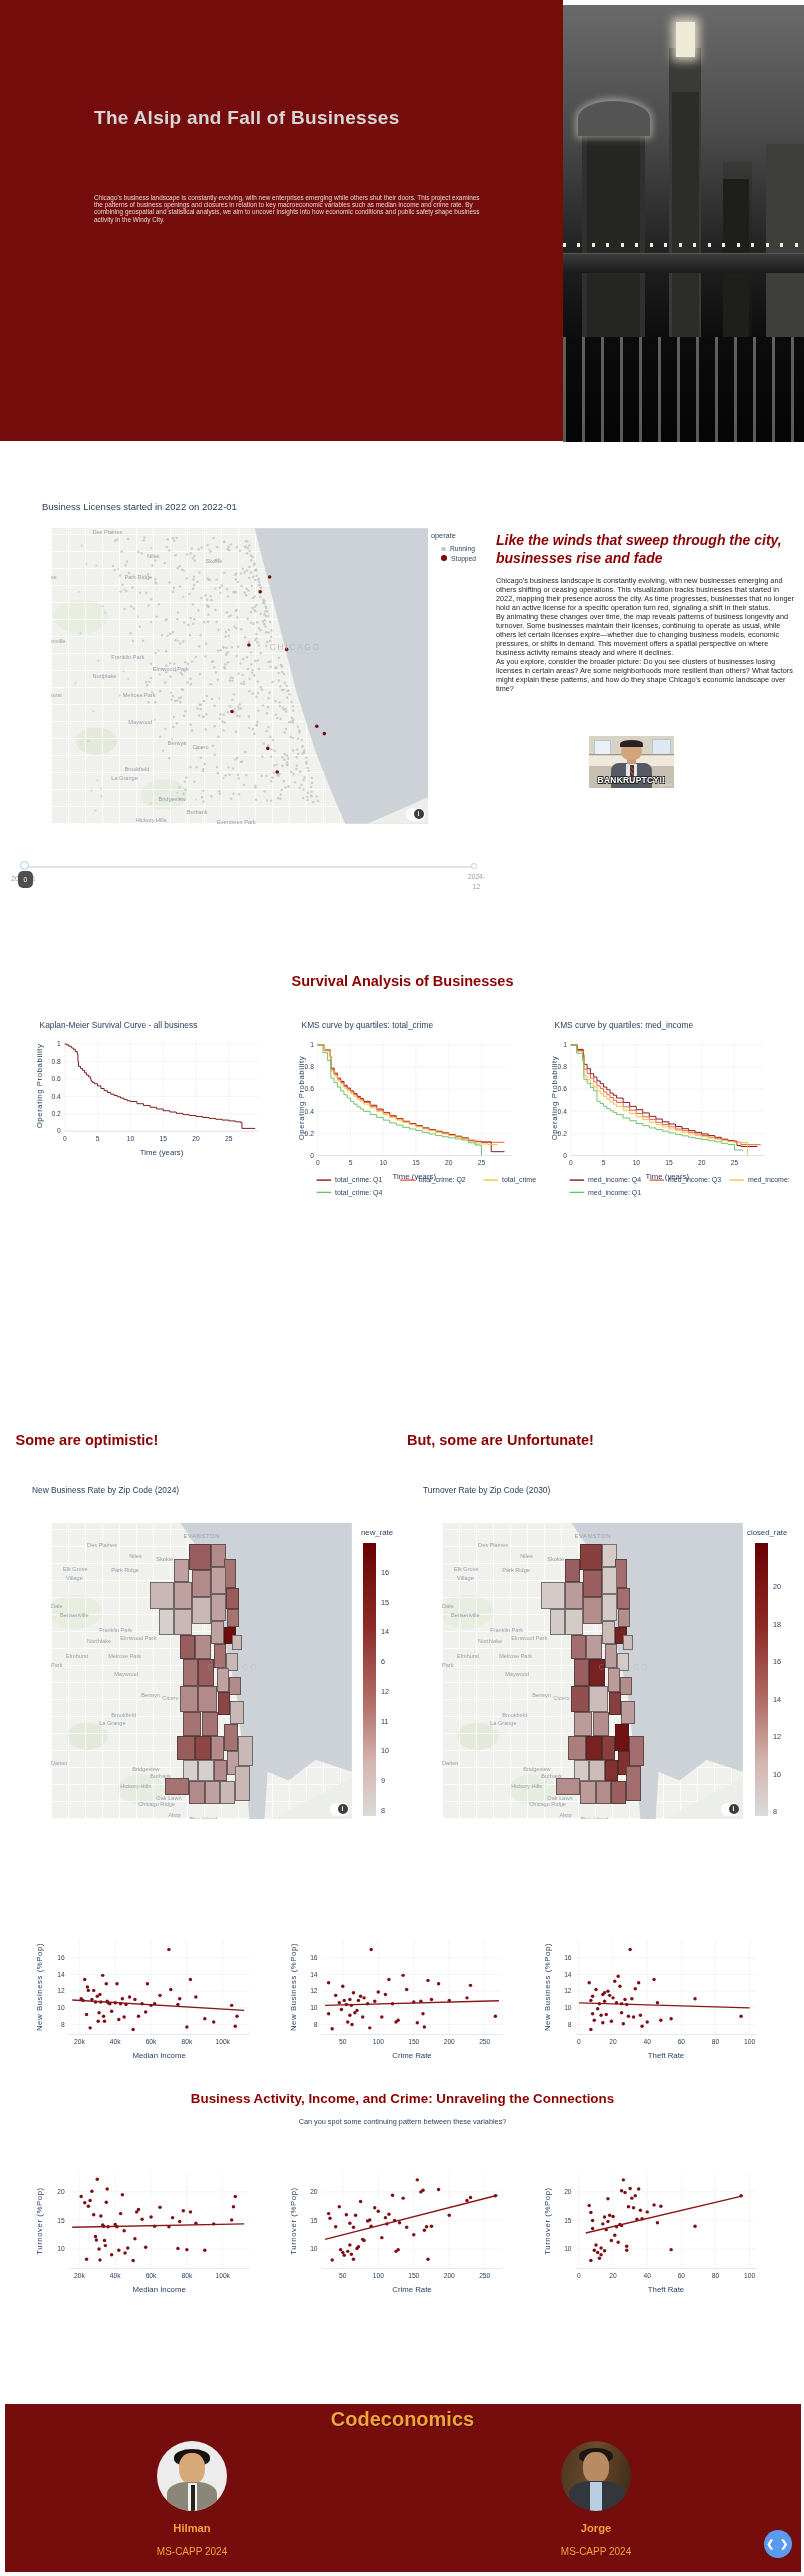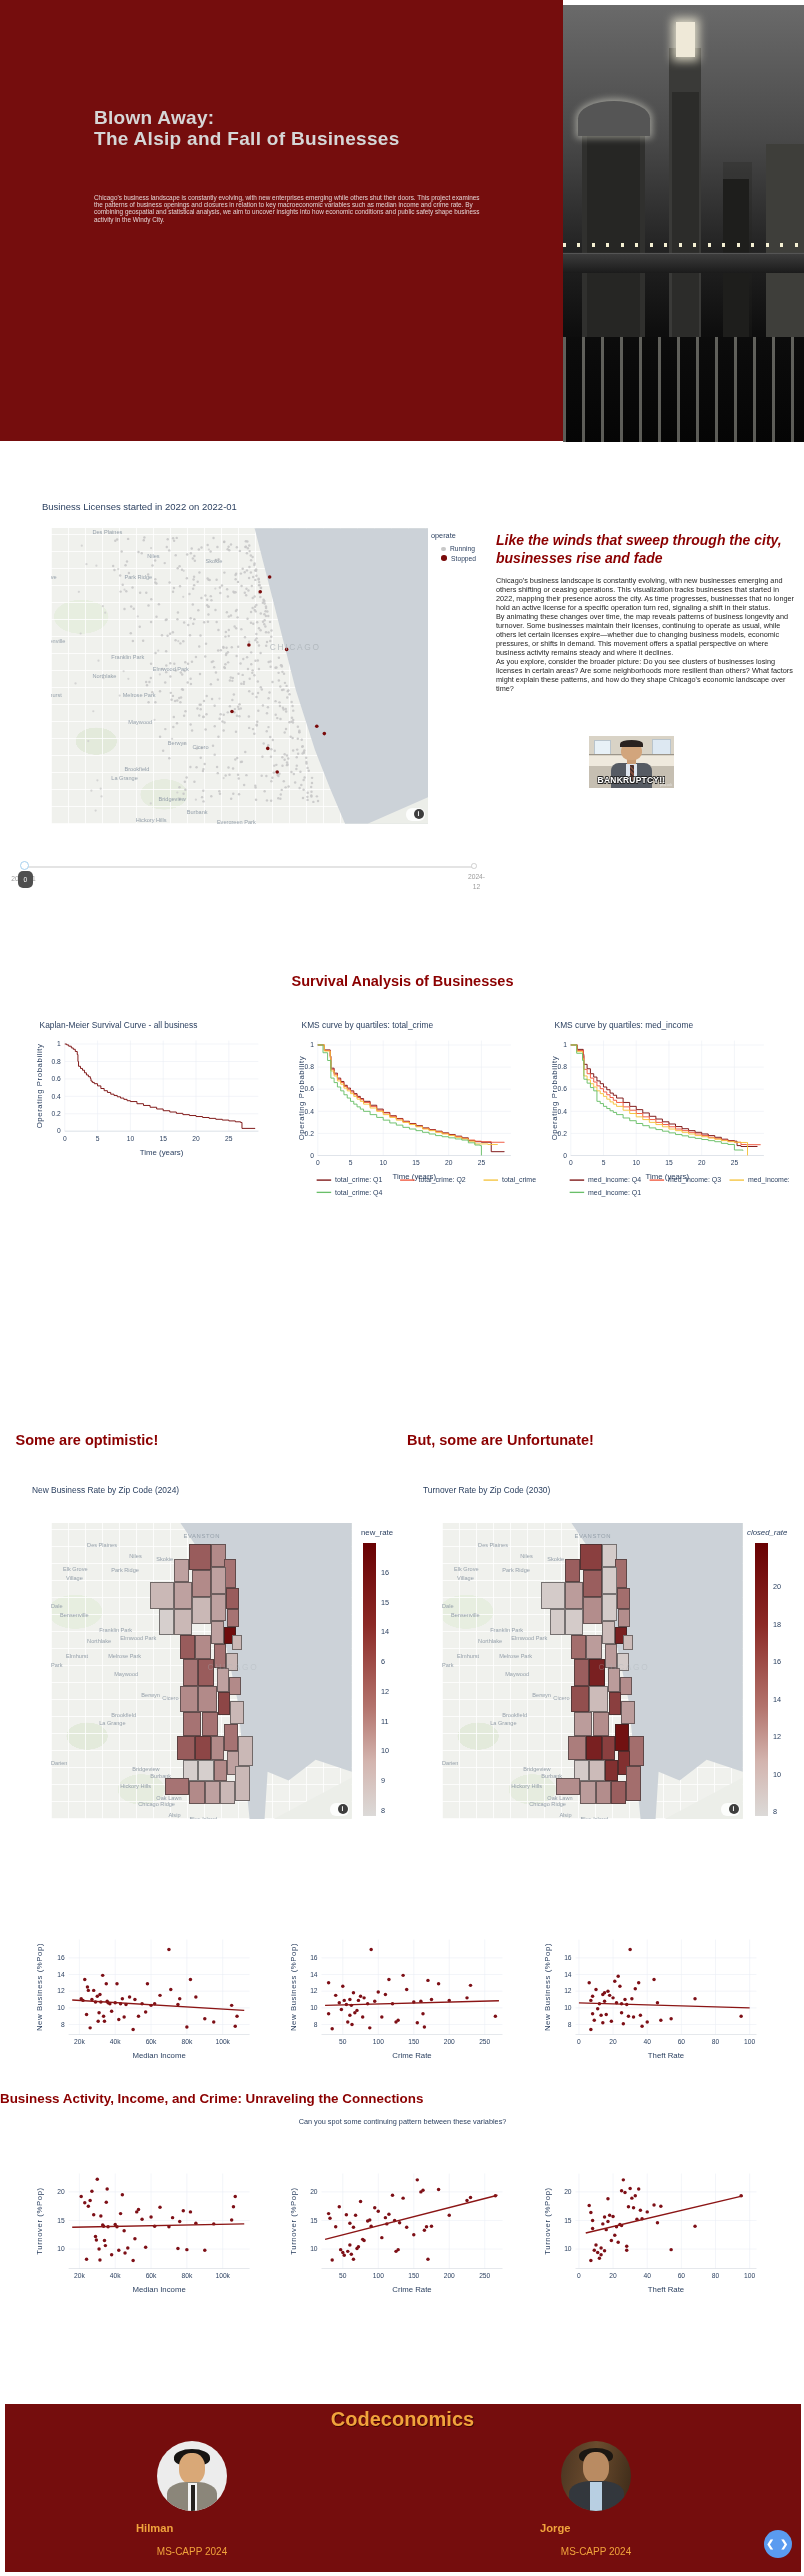--- a/index.html
+++ b/index.html
@@ -82,33 +82,32 @@
   .cbar-tick{position:absolute;left:18px;color:#2a3f5f;font-size:7.3px;}
   .cbar-title{position:absolute;color:#2a3f5f;font-size:7.8px;}
 
   
   .footer{left:4.5px;top:2404px;width:796px;height:168px;background:#750d0d;}
   .team{left:0px;top:2408px;width:805px;text-align:center;font-size:20px;font-weight:bold;color:#f1a33c;
         text-shadow:0.6px 0.6px 0 #3c0404;}
   .avatar{border-radius:50%;overflow:hidden;width:70px;height:70px;}
   .av1{left:157px;top:2441px;background:#ececec;}
   .av2{left:561px;top:2441px;background:linear-gradient(100deg,#4a3421,#6b4c2e 45%,#3c2a18);}
-  .member-name{position:absolute;width:112px;top:2522px;color:#f1a33c;font-weight:bold;font-size:11.2px;}
+  .member-name{position:absolute;width:112px;text-align:center;top:2522px;color:#f1a33c;font-weight:bold;font-size:11.2px;}
   .member-prog{position:absolute;width:134px;text-align:center;top:2546px;color:#f1a33c;font-size:10px;}
   .fab{left:764px;top:2530px;width:28px;height:28px;border-radius:50%;background:#5a9bf0;color:#fff;
        font-size:9.5px;font-weight:bold;text-align:center;line-height:28px;letter-spacing:1.7px;}
 </style>
 </head>
 <body>
 
 <div class="page">
 
   <div class="abs hero">
     <div class="abs hero-title">
-      <div>Blown Away:</div>
       <div>The Alsip and Fall of Businesses</div>
     </div>
     <div class="abs hero-par">Chicago's business landscape is constantly evolving, with new enterprises emerging while others shut their doors. This project examines the patterns of business openings and closures in relation to key macroeconomic variables such as median income and crime rate. By combining geospatial and statistical analysis, we aim to uncover insights into how economic conditions and public safety shape business activity in the Windy City.</div>
   </div>
   <div class="abs photo">
     <div class="bld" style="left:8%;top:26%;width:26%;height:74%;background:#30302e;"></div>
     <div class="bld win" style="left:10%;top:30%;width:22%;height:70%;background:#262624;"></div>
     <div class="bld" style="left:6%;top:22%;width:30%;height:8%;background:#555;border-radius:50% 50% 0 0;box-shadow:0 0 7.8px 2.2px rgba(255,255,240,.45);"></div>
     <div class="bld" style="left:44%;top:10%;width:13%;height:90%;background:#3a3a38;"></div>
     <div class="bld win" style="left:45%;top:20%;width:11%;height:80%;background:#2c2c2a;"></div>
@@ -1093,21 +1092,21 @@
       <div class="cbar-tick" style="top: 25px;">16</div>
       <div class="cbar-tick" style="top: 55px;">15</div>
       <div class="cbar-tick" style="top: 84px;">14</div>
       <div class="cbar-tick" style="top: 114px;">6</div>
       <div class="cbar-tick" style="top: 144px;">12</div>
       <div class="cbar-tick" style="top: 174px;">11</div>
       <div class="cbar-tick" style="top: 203px;">10</div>
       <div class="cbar-tick" style="top: 233px;">9</div>
       <div class="cbar-tick" style="top: 263px;">8</div>
     </div>
-  <div class="abs cbar-title" style="left:747px;top:1528px;font-style:italic;">closed_rate</div>
+  <div class="abs cbar-title" style="left:747px;top:1528px;">closed_rate</div>
   <div class="abs cbar" id="cbar-closed" style="left:755px;top:1543px;">
       <div class="cbar-tick" style="top: 39px;">20</div>
       <div class="cbar-tick" style="top: 77px;">18</div>
       <div class="cbar-tick" style="top: 114px;">16</div>
       <div class="cbar-tick" style="top: 152px;">14</div>
       <div class="cbar-tick" style="top: 189px;">12</div>
       <div class="cbar-tick" style="top: 227px;">10</div>
       <div class="cbar-tick" style="top: 264px;">8</div>
     </div>
 
@@ -1326,21 +1325,21 @@
         <circle cx="188.4" cy="162.6" r="3.1" fill="#7d0f16"></circle>
         <circle cx="200.6" cy="86.6" r="3.1" fill="#7d0f16"></circle>
         <circle cx="206.7" cy="128.3" r="3.1" fill="#7d0f16"></circle>
         <circle cx="212.8" cy="159.6" r="3.1" fill="#7d0f16"></circle>
         <circle cx="231.2" cy="156.7" r="3.1" fill="#7d0f16"></circle>
         <circle cx="274.0" cy="120.9" r="3.1" fill="#7d0f16"></circle>
         <circle cx="356.5" cy="152.2" r="3.1" fill="#7d0f16"></circle>
         <line x1="66.11320754716981" y1="128.33333333333331" x2="371.77358490566036" y2="137.28070175438597" stroke="#8b1515" stroke-width="2.6"></line>
       </svg></div>
 
-  <div class="abs red-h" style="left:0;top:2091px;width:805px;text-align:left;font-size:13.4px;">Business Activity, Income, and Crime: Unraveling the Connections</div>
+  <div class="abs red-h" style="left:0;top:2091px;width:805px;text-align:center;font-size:13.4px;">Business Activity, Income, and Crime: Unraveling the Connections</div>
   <div class="abs navy" style="left:0;top:2117px;width:805px;text-align:center;font-size:7.3px;">Can you spot some continuing pattern between these variables?</div>
 
   <div class="chart" id="sc_to_income" style="left:34px;top:2165px;"><svg width="229" height="140" viewBox="0 0 410 250">
         <line x1="62" y1="150.18072289156626" x2="386" y2="150.18072289156626" stroke="#e9edf5" stroke-width="1"></line>
         <line x1="62" y1="98.97590361445783" x2="386" y2="98.97590361445783" stroke="#e9edf5" stroke-width="1"></line>
         <line x1="62" y1="47.77108433734941" x2="386" y2="47.77108433734941" stroke="#e9edf5" stroke-width="1"></line>
         <line x1="81.24752475247524" y1="15" x2="81.24752475247524" y2="185" stroke="#e9edf5" stroke-width="1"></line>
         <line x1="145.40594059405942" y1="15" x2="145.40594059405942" y2="185" stroke="#e9edf5" stroke-width="1"></line>
         <line x1="209.56435643564356" y1="15" x2="209.56435643564356" y2="185" stroke="#e9edf5" stroke-width="1"></line>
         <line x1="273.7227722772277" y1="15" x2="273.7227722772277" y2="185" stroke="#e9edf5" stroke-width="1"></line>

